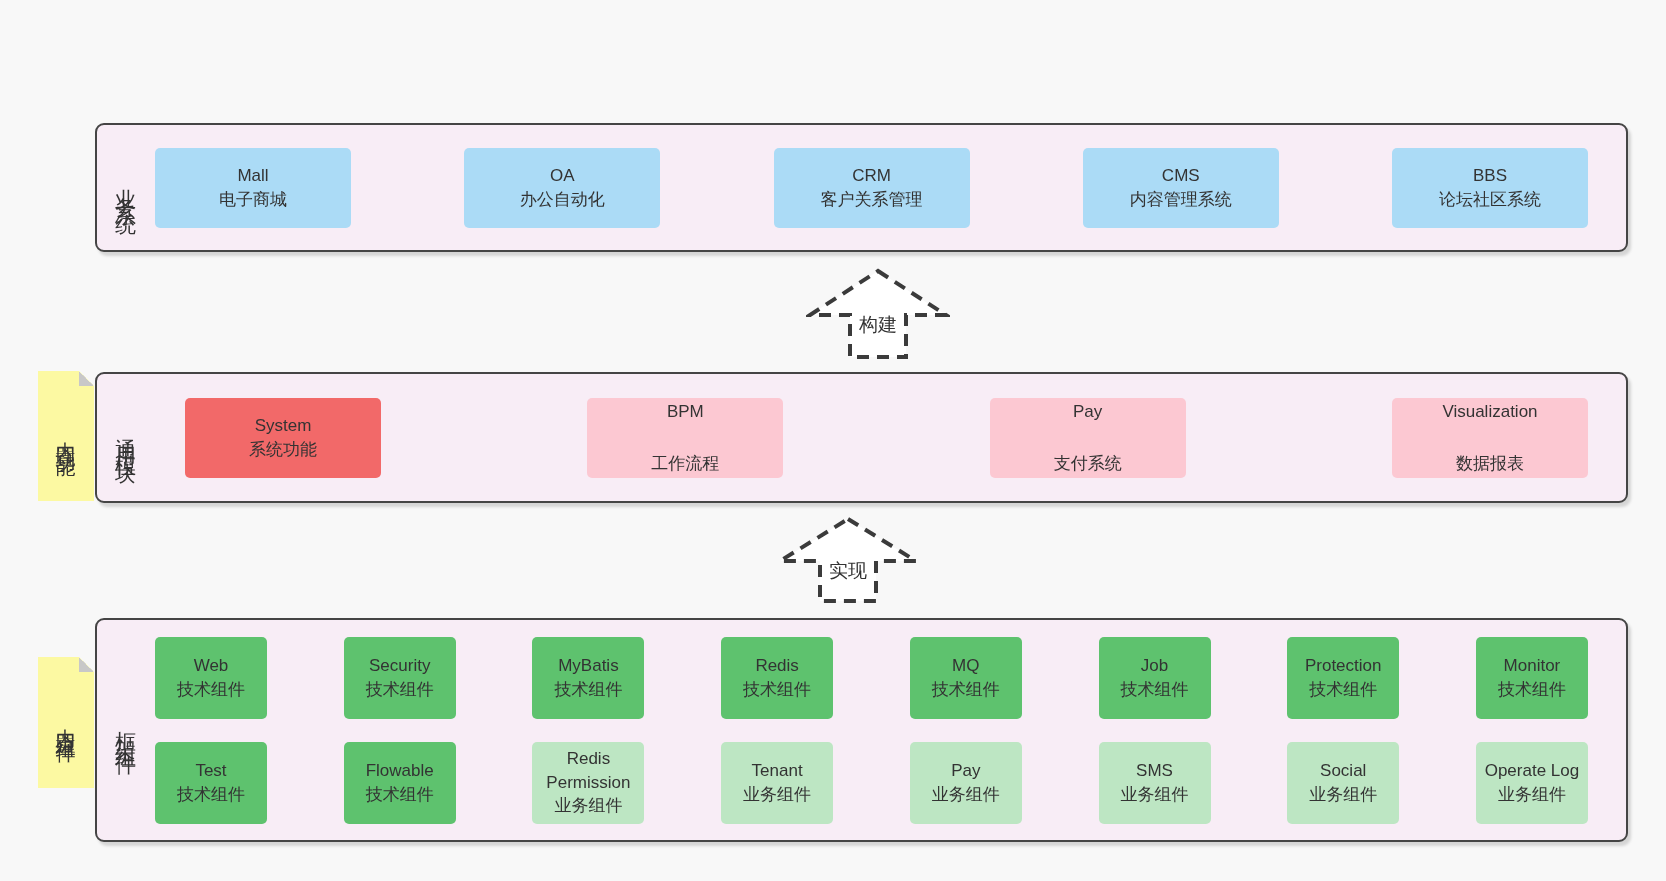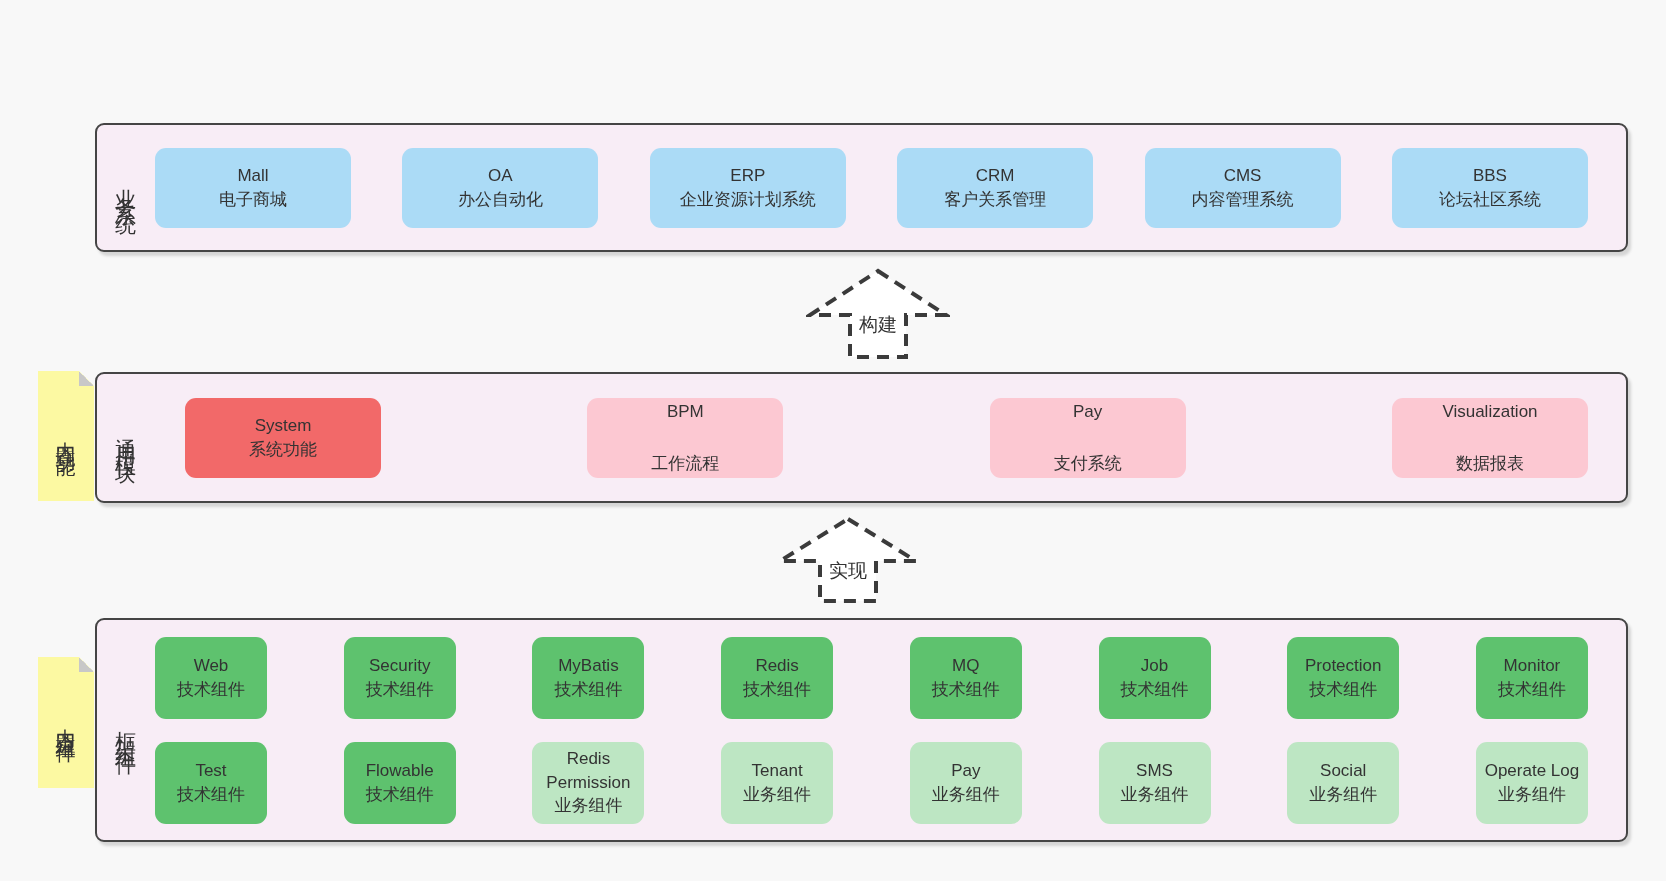--- a/index.html
+++ b/index.html
@@ -32,21 +32,21 @@
   .vlabel-col{width:58px;flex:none;display:flex;align-items:center;justify-content:center;}
   .vlabel{
     writing-mode:vertical-lr; text-orientation:upright;
     font-size:21px; letter-spacing:8px; color:var(--text); line-height:1;
   }
   .boxes-area{flex:1;display:flex;flex-direction:column;justify-content:center;margin-right:38px;}
   .box-row{display:flex;justify-content:space-between;align-items:center;}
   .box-row + .box-row{margin-top:23px;gap:10px;}
   .box{
     height:80px; width:196px;
-    border-radius:11px;
+    border-radius:5px;
     display:flex;flex-direction:column;align-items:center;justify-content:center;
     text-align:center; font-size:17px; line-height:1.4; color:var(--text);
     padding:0 8px;
   }
   #layer-components .box{width:112px;height:82px;}
   .c-blue{background:var(--blue);}
   .c-red{background:var(--red);margin-left:30px;}
   .c-pink{background:var(--pink);gap:28px;}
   .c-gdark{background:var(--green-dark);}
   .c-glight{background:var(--green-light);}
@@ -87,24 +87,20 @@
     <div class="box-row">
       <div class="box c-blue">
         <div>Mall</div>
         <div>电子商城</div>
       </div>
       <div class="box c-blue">
         <div>OA</div>
         <div>办公自动化</div>
       </div>
       <div class="box c-blue">
-        <div>ERP</div>
-        <div>企业资源计划系统</div>
-      </div>
-      <div class="box c-blue">
         <div>CRM</div>
         <div>客户关系管理</div>
       </div>
       <div class="box c-blue">
         <div>CMS</div>
         <div>内容管理系统</div>
       </div>
       <div class="box c-blue">
         <div>BBS</div>
         <div>论坛社区系统</div>

